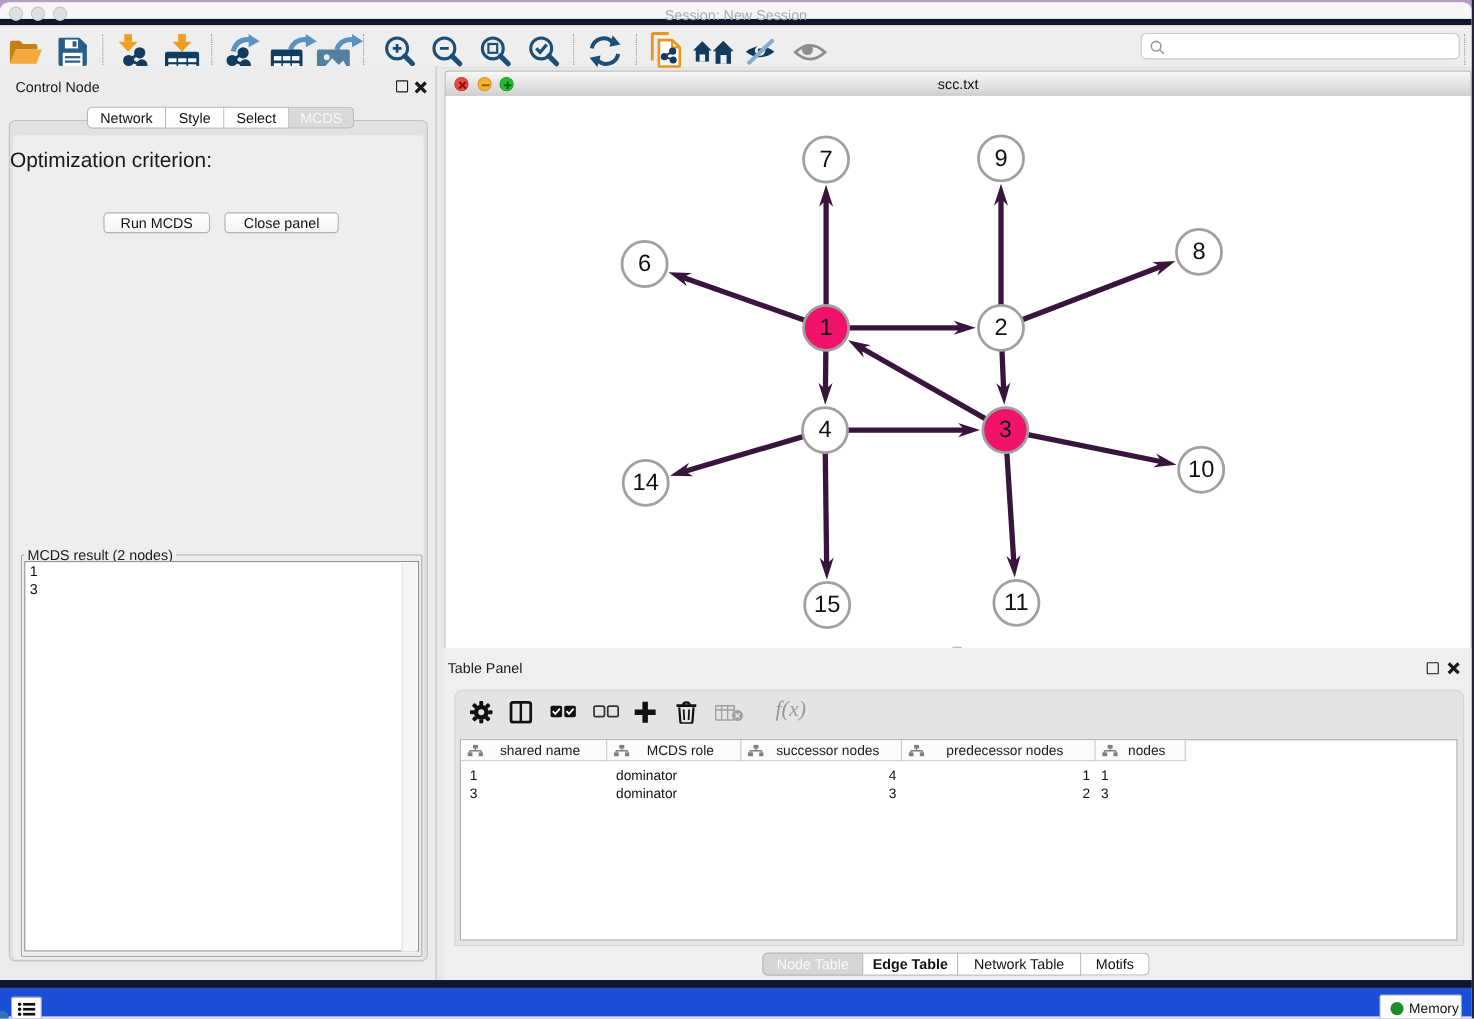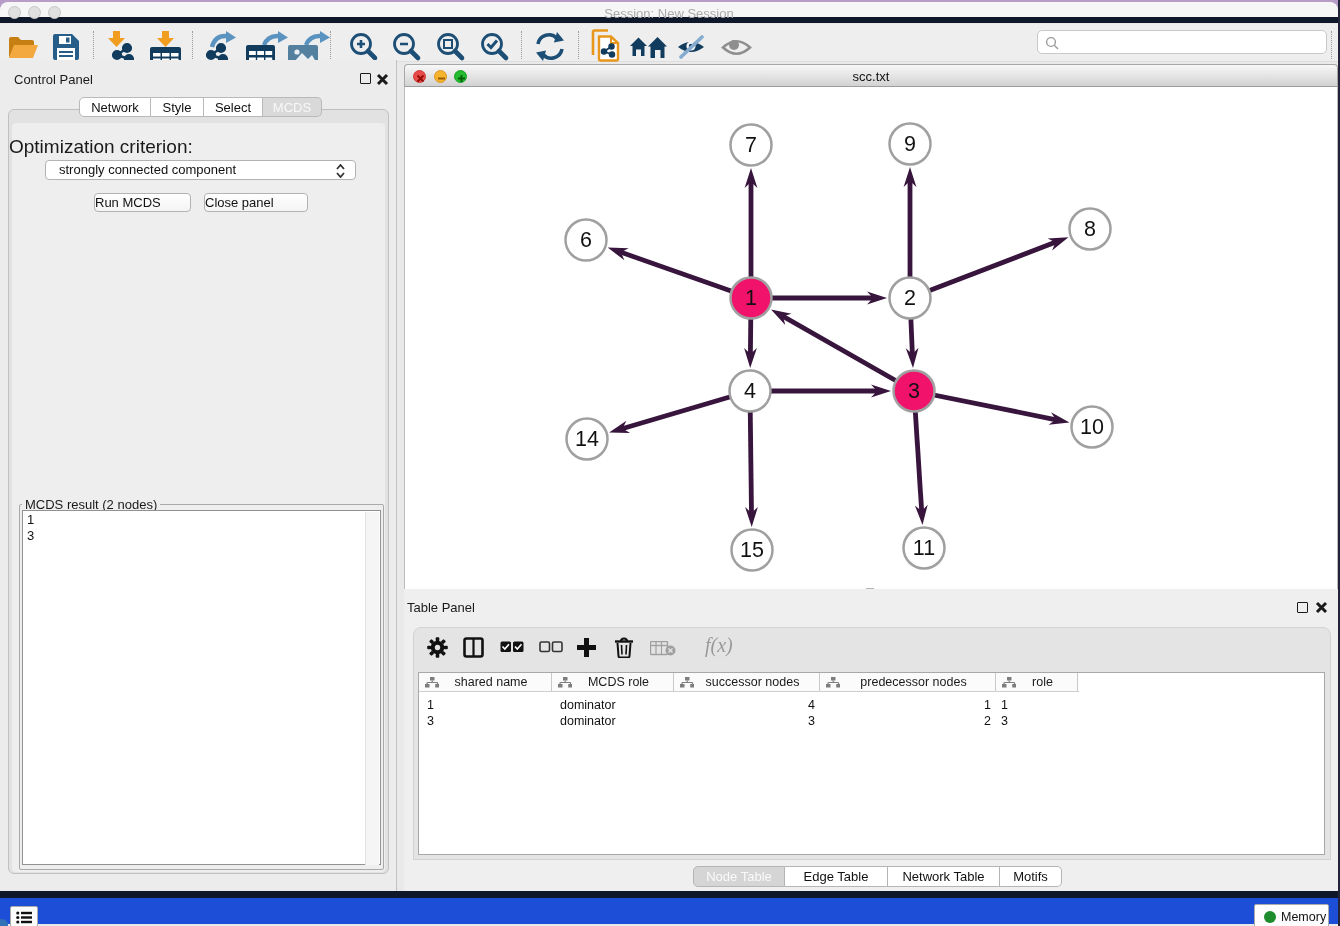--- a/index.html
+++ b/index.html
@@ -19,21 +19,21 @@
 #cpanel { position:absolute; top:58px; left:0; width:397px; height:831px; background:#ececec; border-right:1px solid #c2c2c2; }
 #cpanel-title { position:absolute; left:14px; top:12px; font-size:13px; color:#1a1a1a; }
 #cp-outer { position:absolute; left:8px; top:49px; width:381px; height:765px; background:#e2e2e2; border:1px solid #c0c0c0; border-radius:6px; }
 #cp-inner { position:absolute; left:3px; top:13px; width:373px; height:749px; background:#eeeeee; border-radius:4px; }
 #cp-tabs { position:absolute; left:79px; top:37px; height:20px; display:flex; font-size:13px; z-index:5; }
 .cptab { background:#fff; border:1px solid #b9b9b9; border-left:none; color:#111; text-align:center; line-height:19px; }
 .cptab.first { border-left:1px solid #b9b9b9; border-radius:5px 0 0 5px; }
 .cptab.sel { background:#d9d9d9; color:#f8f8f8; border-radius:0 5px 5px 0; }
 #opt-label { position:absolute; left:0; top:26px; width:381px; text-align:left; font-size:19px; color:#1a1a1a; }
 #opt-select { position:absolute; left:36px; top:50px; width:311px; height:20px; background:#fff; border:1px solid #b3b3b3; border-radius:4px; font-size:13px; color:#111; line-height:18px; padding-left:13px; }
-.cbtn { position:absolute; top:83px; height:19px; background:linear-gradient(#ffffff,#f4f4f4); border:1px solid #b3b3b3; border-radius:4px; font-size:13px; color:#111; line-height:17px; }
+.cbtn { position:absolute; top:83px; height:19px; background:linear-gradient(#ffffff,#f4f4f4); border:1px solid #b3b3b3; border-radius:4px; font-size:13px; color:#111; text-align:center; line-height:17px; }
 #fieldset { position:absolute; left:10px; top:394px; width:365px; height:366px; border:1px solid #a9a9a9; border-radius:2px; }
 #fieldlegend { position:absolute; left:2px; top:-8px; background:#eeeeee; padding:0 3px; font-size:13px; color:#1a1a1a; }
 #fieldwhite { position:absolute; left:2px; top:5px; width:359px; height:355px; background:#fff; border:1px solid #919191; }
 #fieldscroll { position:absolute; right:1px; top:1px; width:14px; height:353px; background:#f5f5f5; border-left:1px solid #e2e2e2; }
 #fieldtext { position:absolute; left:4px; top:1px; font-size:13px; color:#111; line-height:16px; }
 .winbtn-sq { position:absolute; width:11px; height:11px; border:1.8px solid #1a1a1a; border-radius:1px; }
 
 #netwin { position:absolute; left:404px; top:62px; width:934px; height:525px; }
 #nettitle { position:absolute; top:0; left:0; width:934px; height:23px; background:linear-gradient(#f8f8f8,#d2d2d2); border:1px solid #a8a8a8; border-bottom:1px solid #9d9d9d; border-radius:4px 4px 0 0; }
 #nettitle span { position:absolute; width:100%; text-align:center; top:4px; font-size:13px; color:#111; }
@@ -221,33 +221,28 @@
   </svg>
   <div class="tsep" style="left:1331px;"></div>
   <div id="search">
     <svg style="position:absolute;left:7px;top:5px;" width="14" height="14">
       <circle cx="6" cy="6" r="4.4" stroke="#9a9a9a" stroke-width="1.4" fill="none"></circle>
       <line x1="9.5" y1="9.5" x2="13" y2="13" stroke="#9a9a9a" stroke-width="1.4"></line>
     </svg>
   </div>
 </div>
 <div id="cpanel">
-  <div id="cpanel-title">Control Panel</div>
+  <div id="cpanel-title">Control Node</div>
   <div class="winbtn-sq" style="left:360px; top:13px;"></div>
   <svg class="abs" style="left:376px;top:13px;" width="13" height="13">
     <path d="M2,2 L11,11 M11,2 L2,11" stroke="#1a1a1a" stroke-width="3"></path>
   </svg>
   <div id="cp-outer">
     <div id="cp-inner"></div>
     <div id="opt-label">Optimization criterion:</div>
-    <div id="opt-select">strongly connected component
-      <svg style="position:absolute;right:9px;top:3px;" width="11" height="14">
-        <path d="M2,5 L5.5,1 L9,5 M2,9 L5.5,13 L9,9" stroke="#333" stroke-width="1.8" fill="none"></path>
-      </svg>
-    </div>
     <div class="cbtn" style="left:85px; width:97px;">Run MCDS</div>
     <div class="cbtn" style="left:195px; width:104px;">Close panel</div>
     <div id="fieldset">
       <div id="fieldlegend">MCDS result (2 nodes)</div>
       <div id="fieldwhite">
         <div id="fieldtext">1<br>3</div>
         <div id="fieldscroll"></div>
       </div>
     </div>
   </div>
@@ -428,40 +423,40 @@
 <rect x="5" y="0" width="4.5" height="3.5" fill="#7d7d7d"></rect>
 <path d="M7.2,3.5 L7.2,5.5 M2,5.5 L12.5,5.5 M2,5.5 L2,7 M12.5,5.5 L12.5,7" stroke="#7d7d7d" stroke-width="1.2" fill="none"></path>
 <rect x="0" y="7" width="4.5" height="3.5" fill="#7d7d7d"></rect>
 <rect x="10.2" y="7" width="4.5" height="3.5" fill="#7d7d7d"></rect>
 </svg><span style="margin-left:12px;">predecessor nodes</span></div>
 <div class="th" style="width:82px;"><svg style="position:absolute;left:6px;top:4px;" width="14" height="11">
 <rect x="5" y="0" width="4.5" height="3.5" fill="#7d7d7d"></rect>
 <path d="M7.2,3.5 L7.2,5.5 M2,5.5 L12.5,5.5 M2,5.5 L2,7 M12.5,5.5 L12.5,7" stroke="#7d7d7d" stroke-width="1.2" fill="none"></path>
 <rect x="0" y="7" width="4.5" height="3.5" fill="#7d7d7d"></rect>
 <rect x="10.2" y="7" width="4.5" height="3.5" fill="#7d7d7d"></rect>
-</svg><span style="margin-left:12px;">role</span></div>
+</svg><span style="margin-left:12px;">nodes</span></div>
 </div>
     <div class="trow" style="top:24px;">
           <div class="td" style="left:8px;">1</div>
           <div class="td" style="left:141px;">dominator</div>
           <div class="td" style="left:255px;width:141px;text-align:right;">4</div>
           <div class="td" style="left:401px;width:171px;text-align:right;">1</div>
           <div class="td" style="left:582px;">1</div>
         </div>
     <div class="trow" style="top:40px;">
           <div class="td" style="left:8px;">3</div>
           <div class="td" style="left:141px;">dominator</div>
           <div class="td" style="left:255px;width:141px;text-align:right;">3</div>
           <div class="td" style="left:401px;width:171px;text-align:right;">2</div>
           <div class="td" style="left:582px;">3</div>
         </div>
   </div>
   <div id="btabs">
     <div class="btab sel" style="width:92px;">Node Table</div>
-    <div class="btab" style="width:103px;">Edge Table</div>
+    <div class="btab" style="width:86px;font-weight:bold;">Edge Table</div>
     <div class="btab" style="width:112px;">Network Table</div>
     <div class="btab last" style="width:62px;">Motifs</div>
   </div>
 </div>
 <div id="statusbar">
   <div id="listbtn">
     <svg style="position:absolute;left:5px;top:4px;" width="17" height="13">
       <circle cx="1.8" cy="2" r="1.6" fill="#111"></circle>
           <circle cx="1.8" cy="6.5" r="1.6" fill="#111"></circle>
           <circle cx="1.8" cy="11" r="1.6" fill="#111"></circle>

